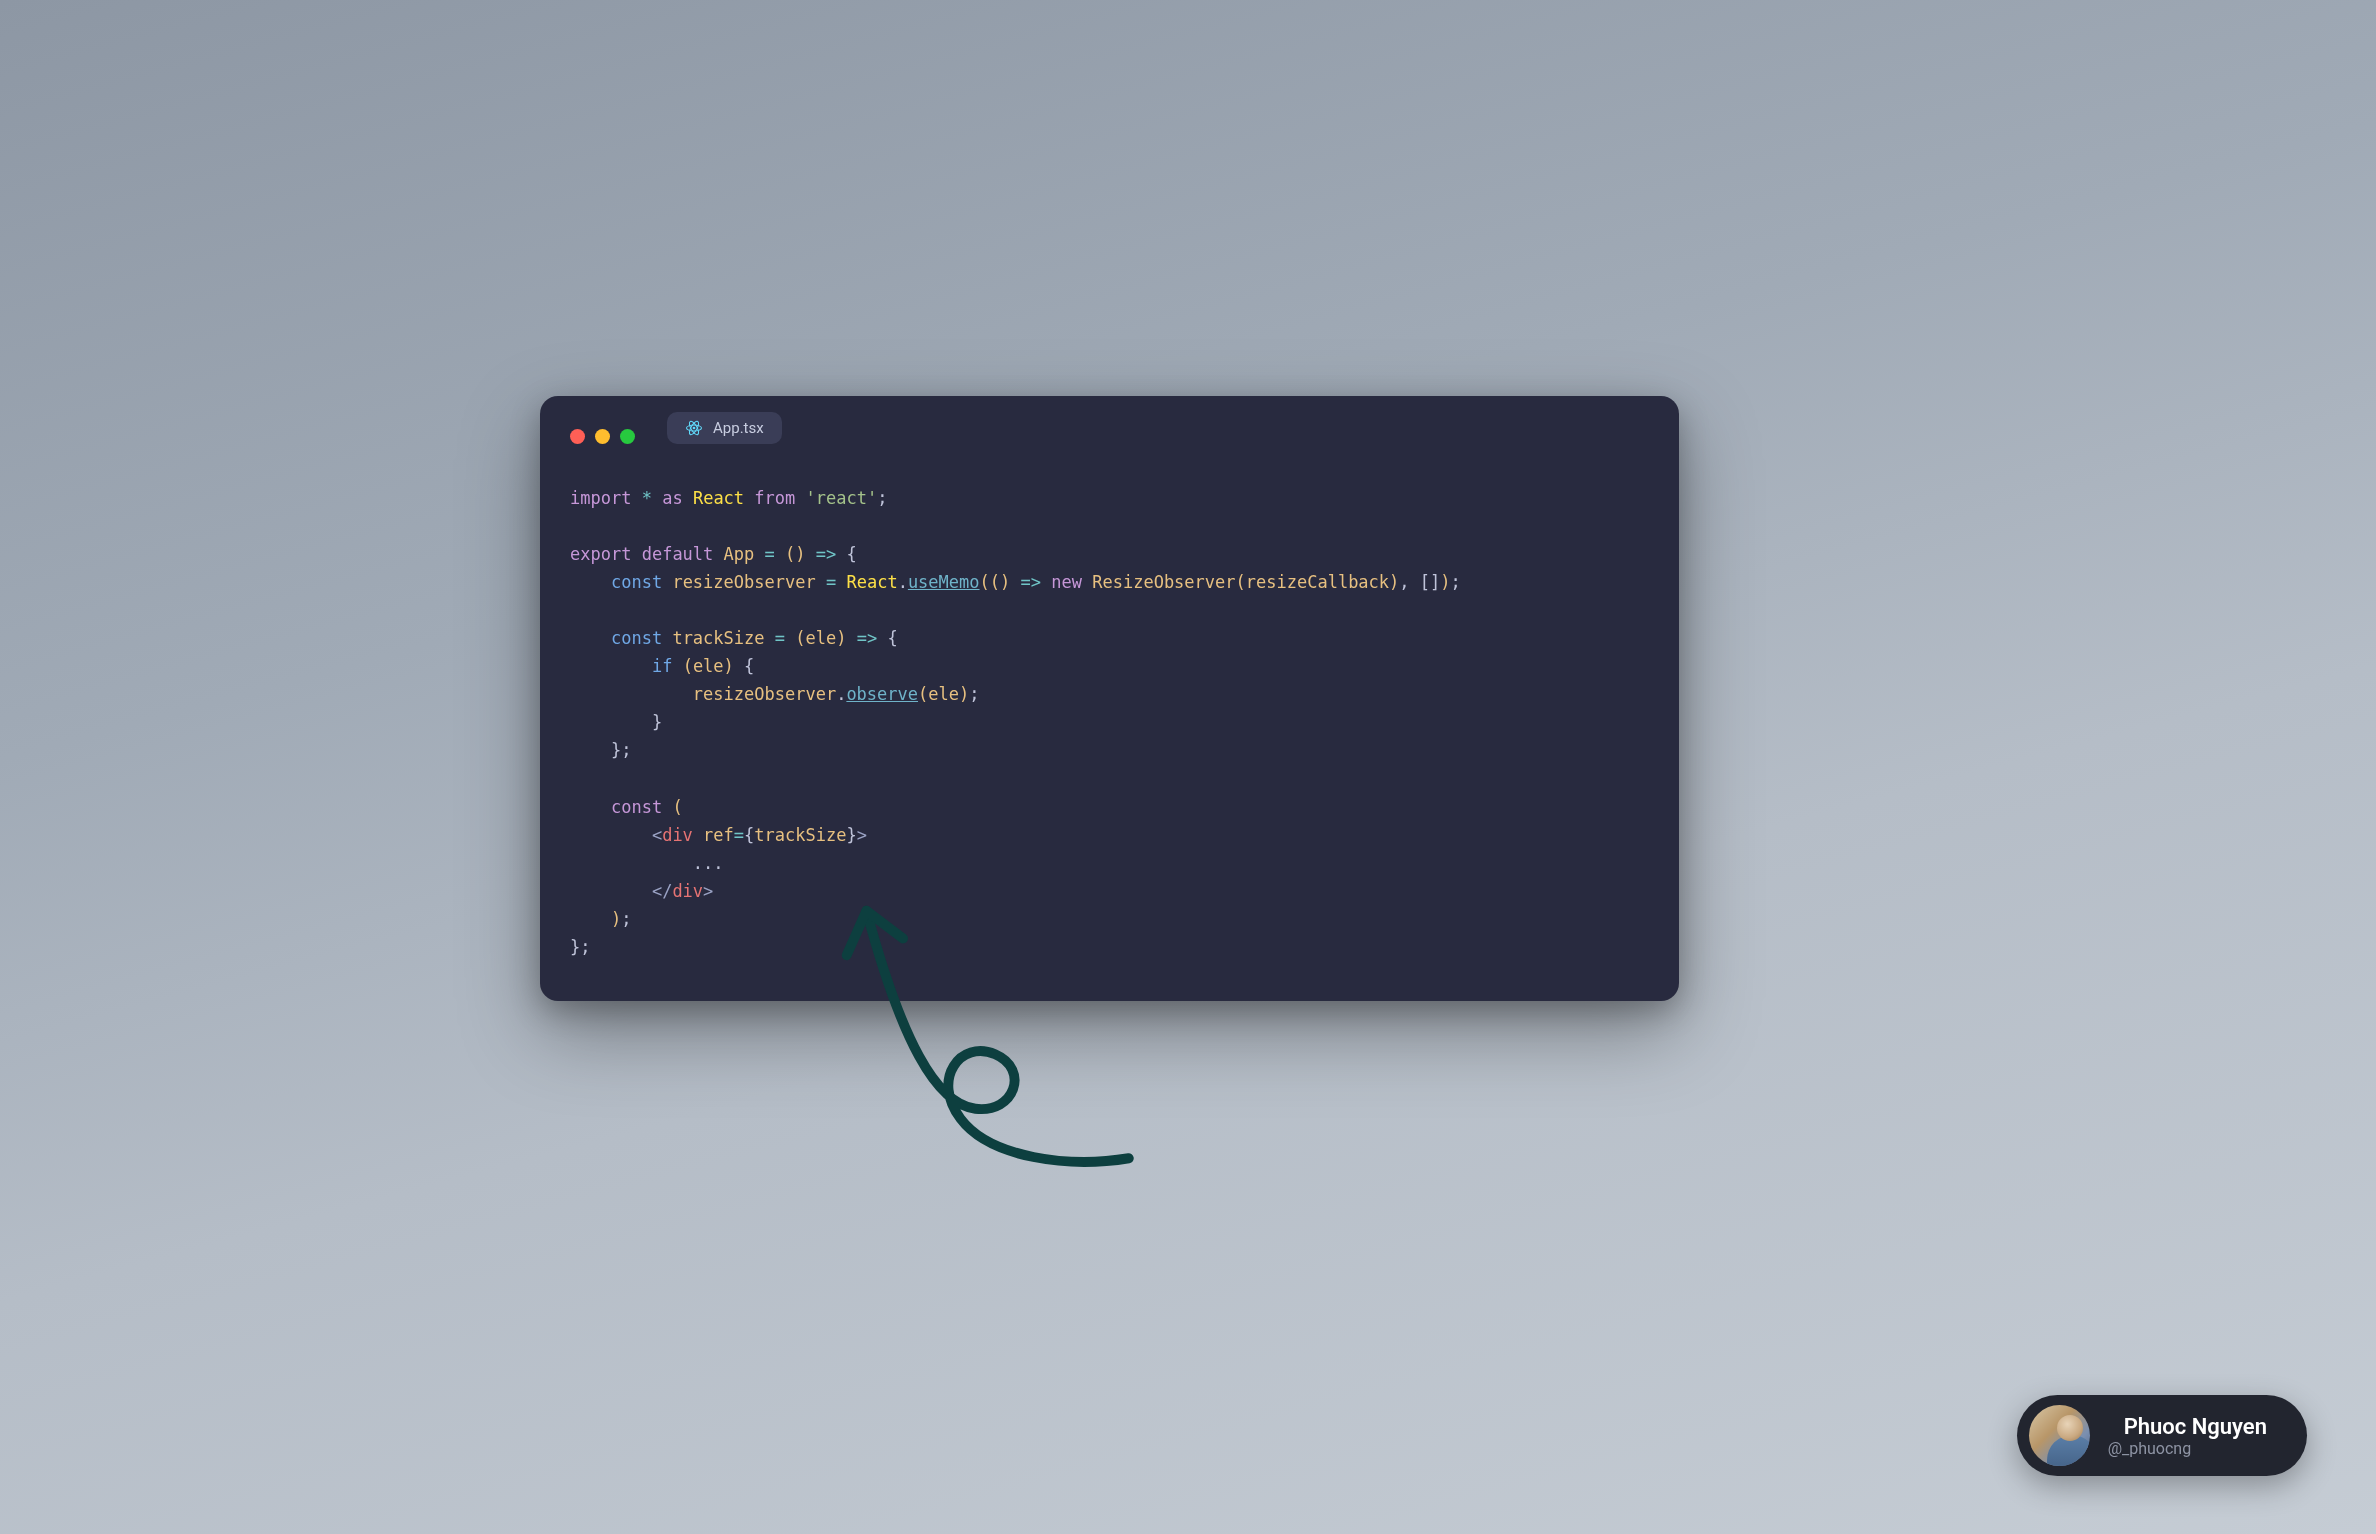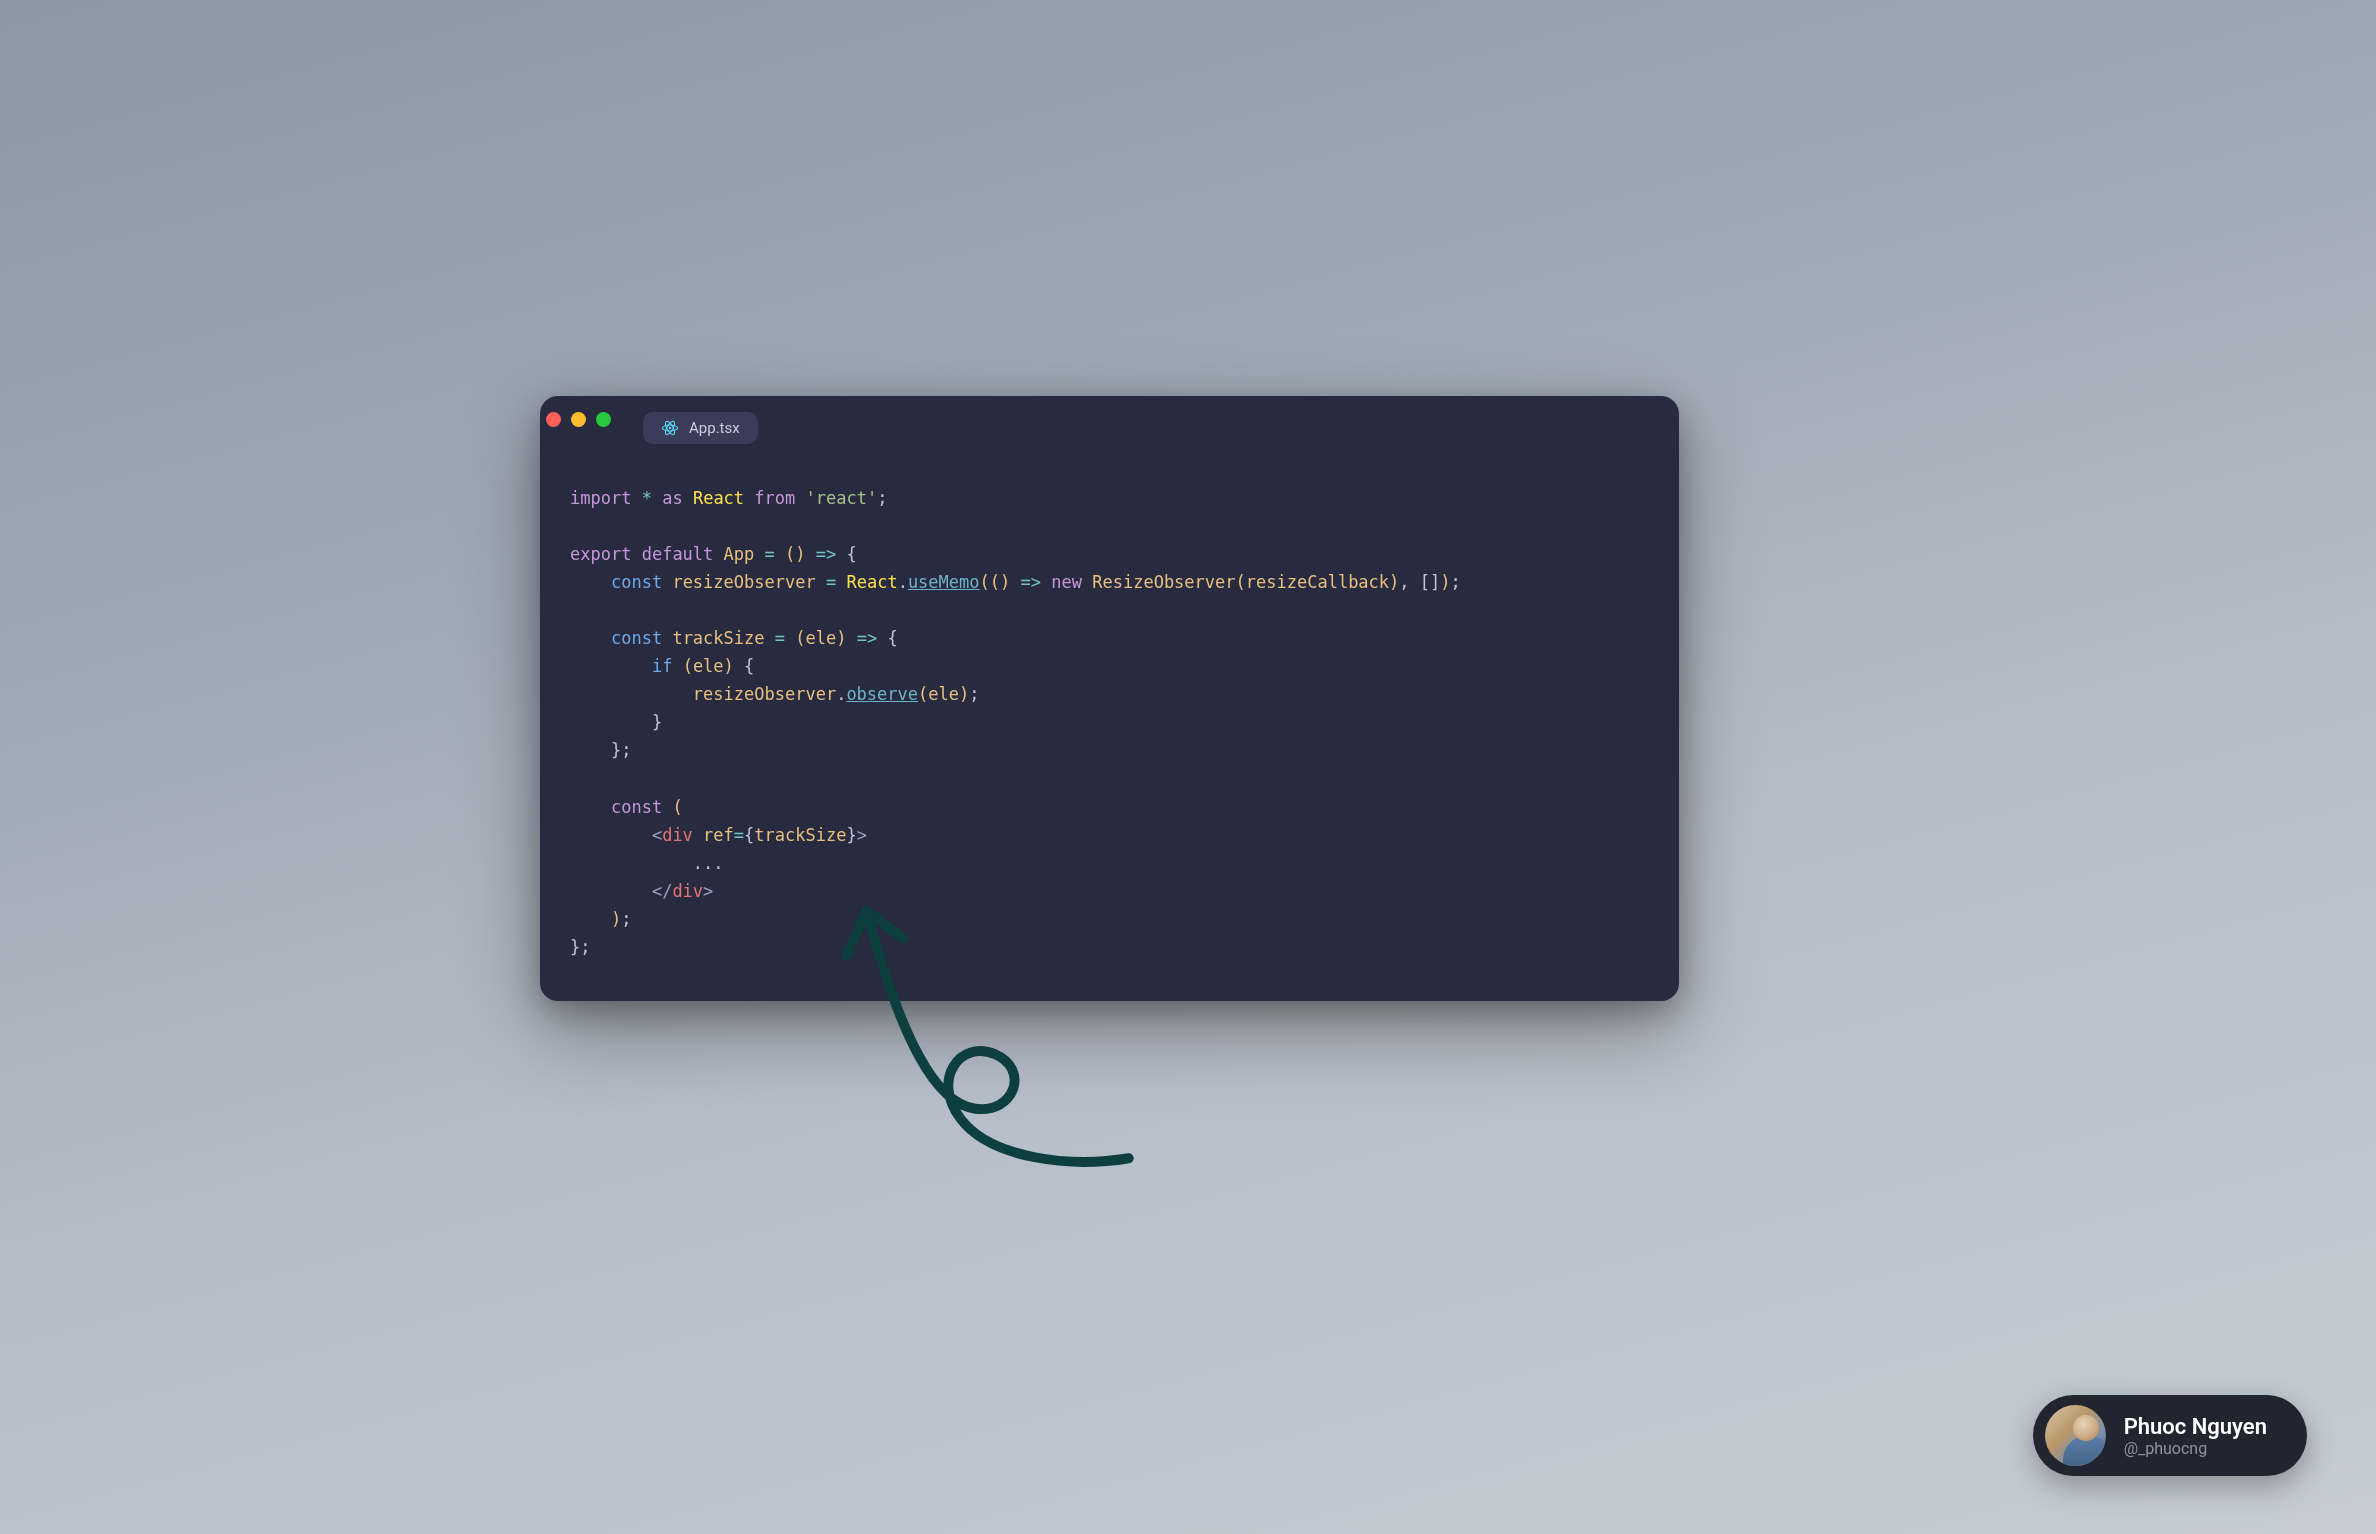--- a/index.html
+++ b/index.html
@@ -19,22 +19,22 @@
     top: 396px;
     width: 1139px;
     background: #282a3f;
     border-radius: 18px;
     box-shadow: 0 30px 79px rgba(0,0,0,0.35), 0 10px 30px rgba(0,0,0,0.25);
     overflow: hidden;
   }
 
   .titlebar {
     display: flex;
-    align-items: flex-start;
-    padding: 16px 22px 10px 6px;
+    align-items: flex-end;
+    padding: 16px 22px 10px 30px;
     gap: 14px;
   }
 
   .traffic {
     display: flex;
     gap: 10px;
   }
   .traffic-dot {
     width: 15px; height: 15px; border-radius: 50%;
   }
@@ -114,21 +114,21 @@
     left:28px; top:10px; width:26px; height:26px; border-radius:50%;
     background: radial-gradient(circle at 40% 35%, #e8d4b8 0%, #c9a880 60%, #9a7850 100%);
   }
   .avatar::before{
     content:"";
     position:absolute;
     left:18px; top:30px; width:50px; height:50px; border-radius:50% 50% 0 0;
     background: linear-gradient(180deg,#5b7fa8 0%, #3a5578 100%);
   }
   .author-text { display:flex; flex-direction:column; }
-  .author-name { color: #ffffff; font-size: 22px; font-weight: 600; }
+  .author-name { color: #ffffff; font-size: 22px; font-weight: 600; margin-left: 16px; }
   .author-handle { color: #8d93a3; font-size: 16px; }
 </style>
 </head>
 <body>
 
 <div class="code-window">
   <div class="titlebar">
     <div class="traffic">
       <div class="traffic-dot dot-red"></div>
       <div class="traffic-dot dot-yellow"></div>

